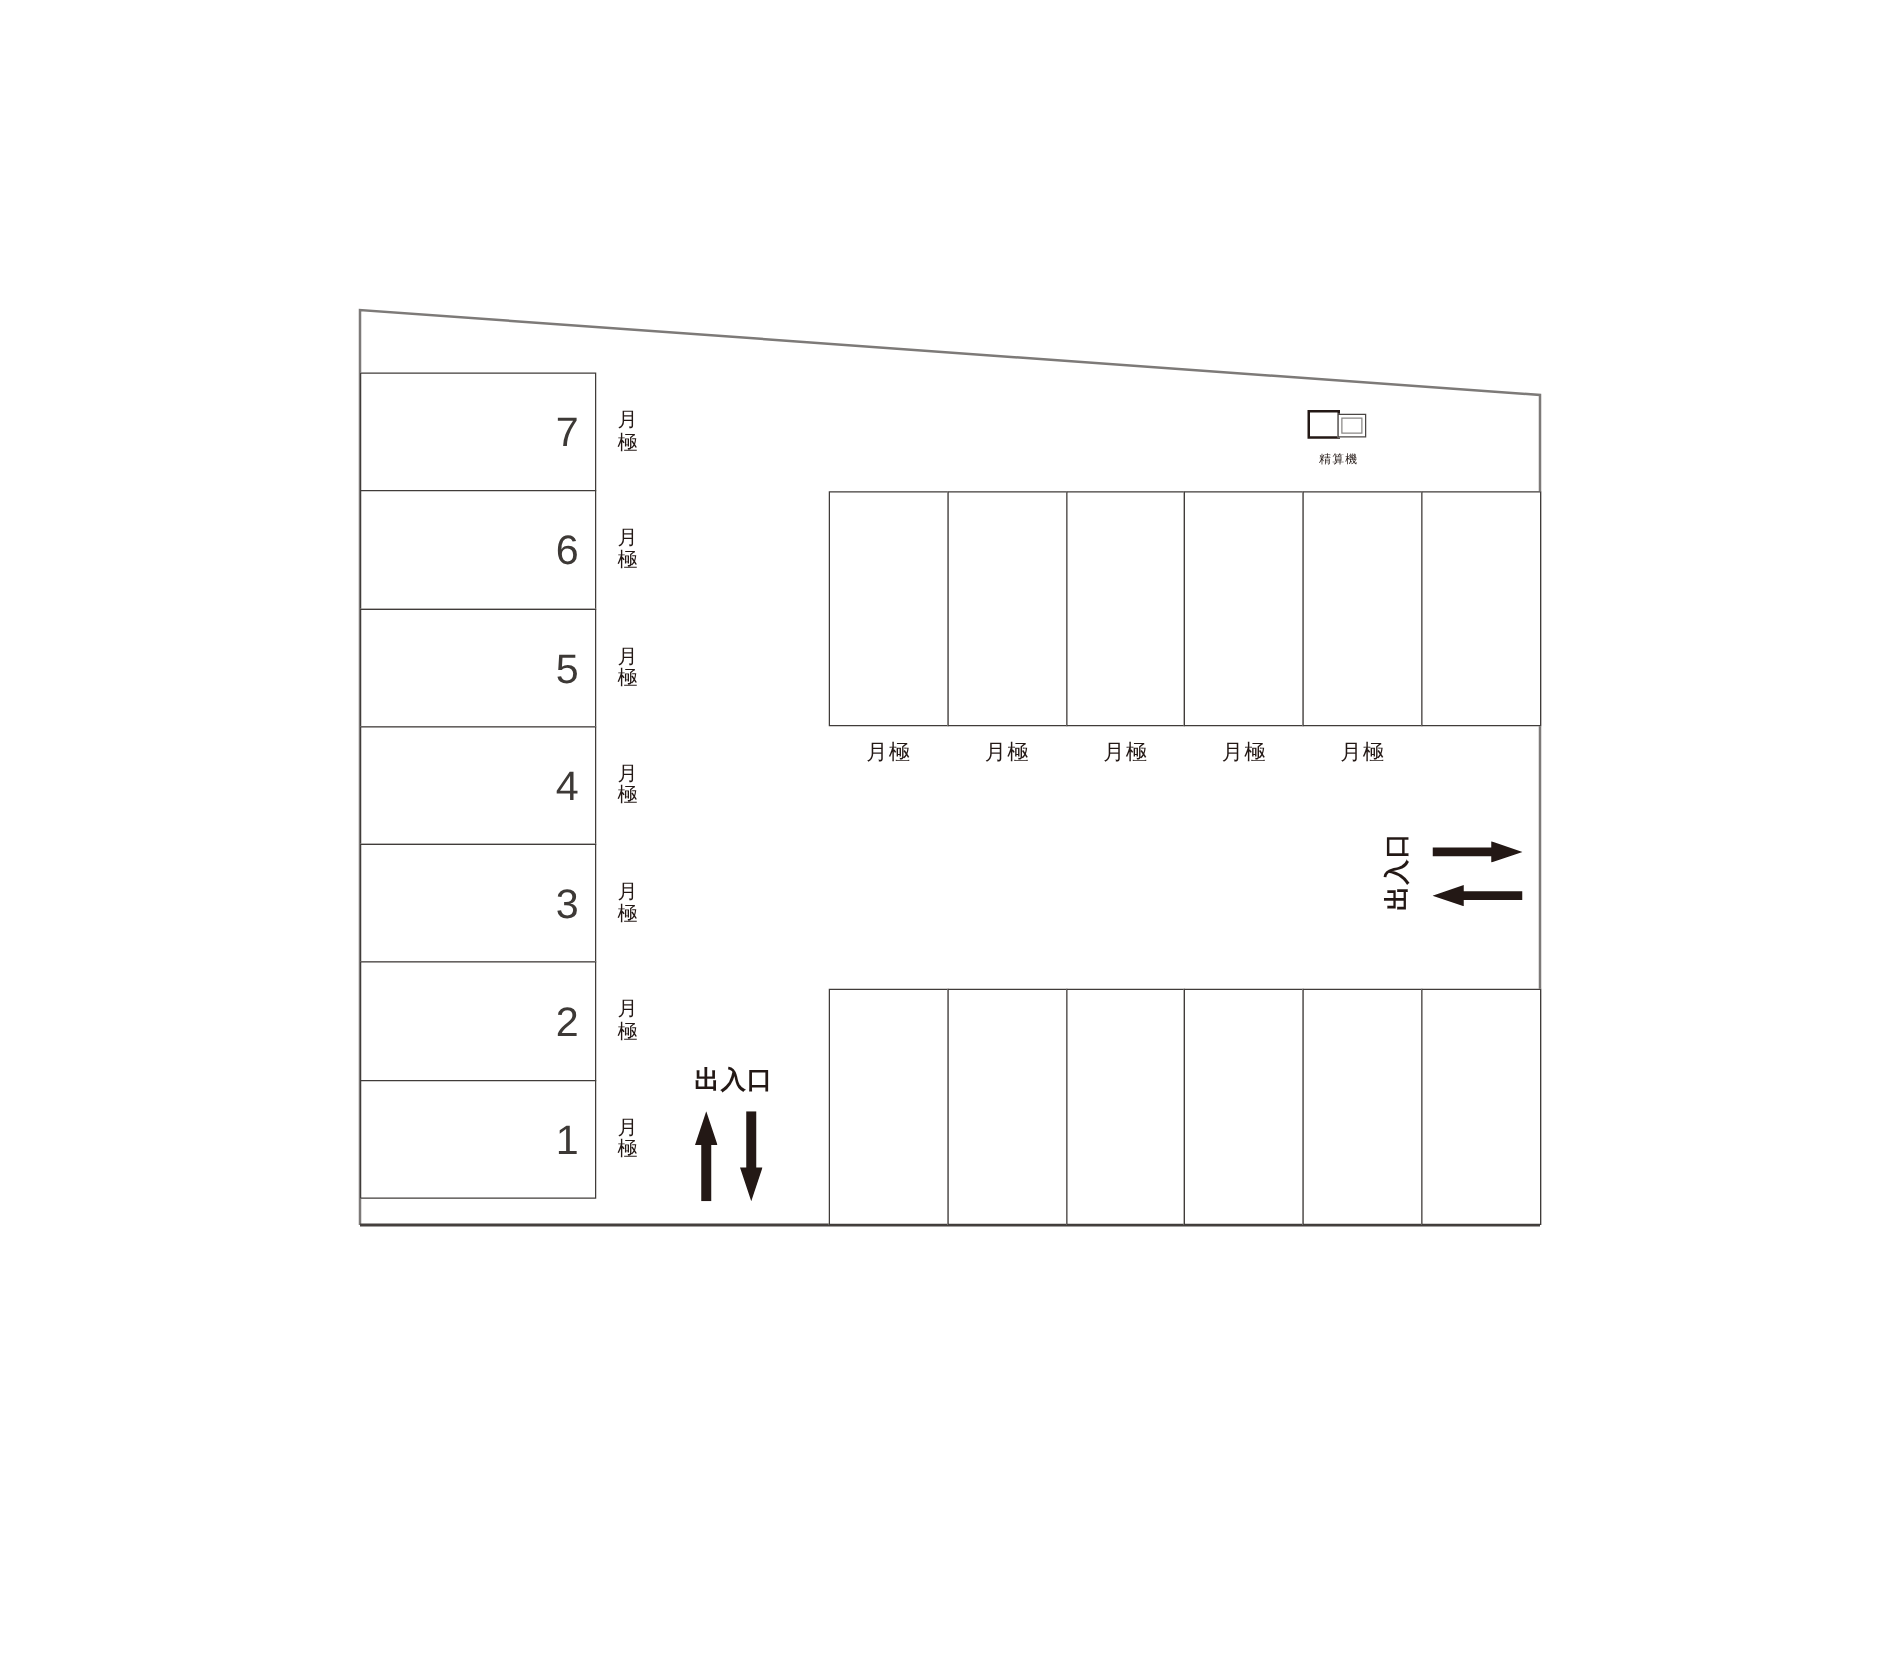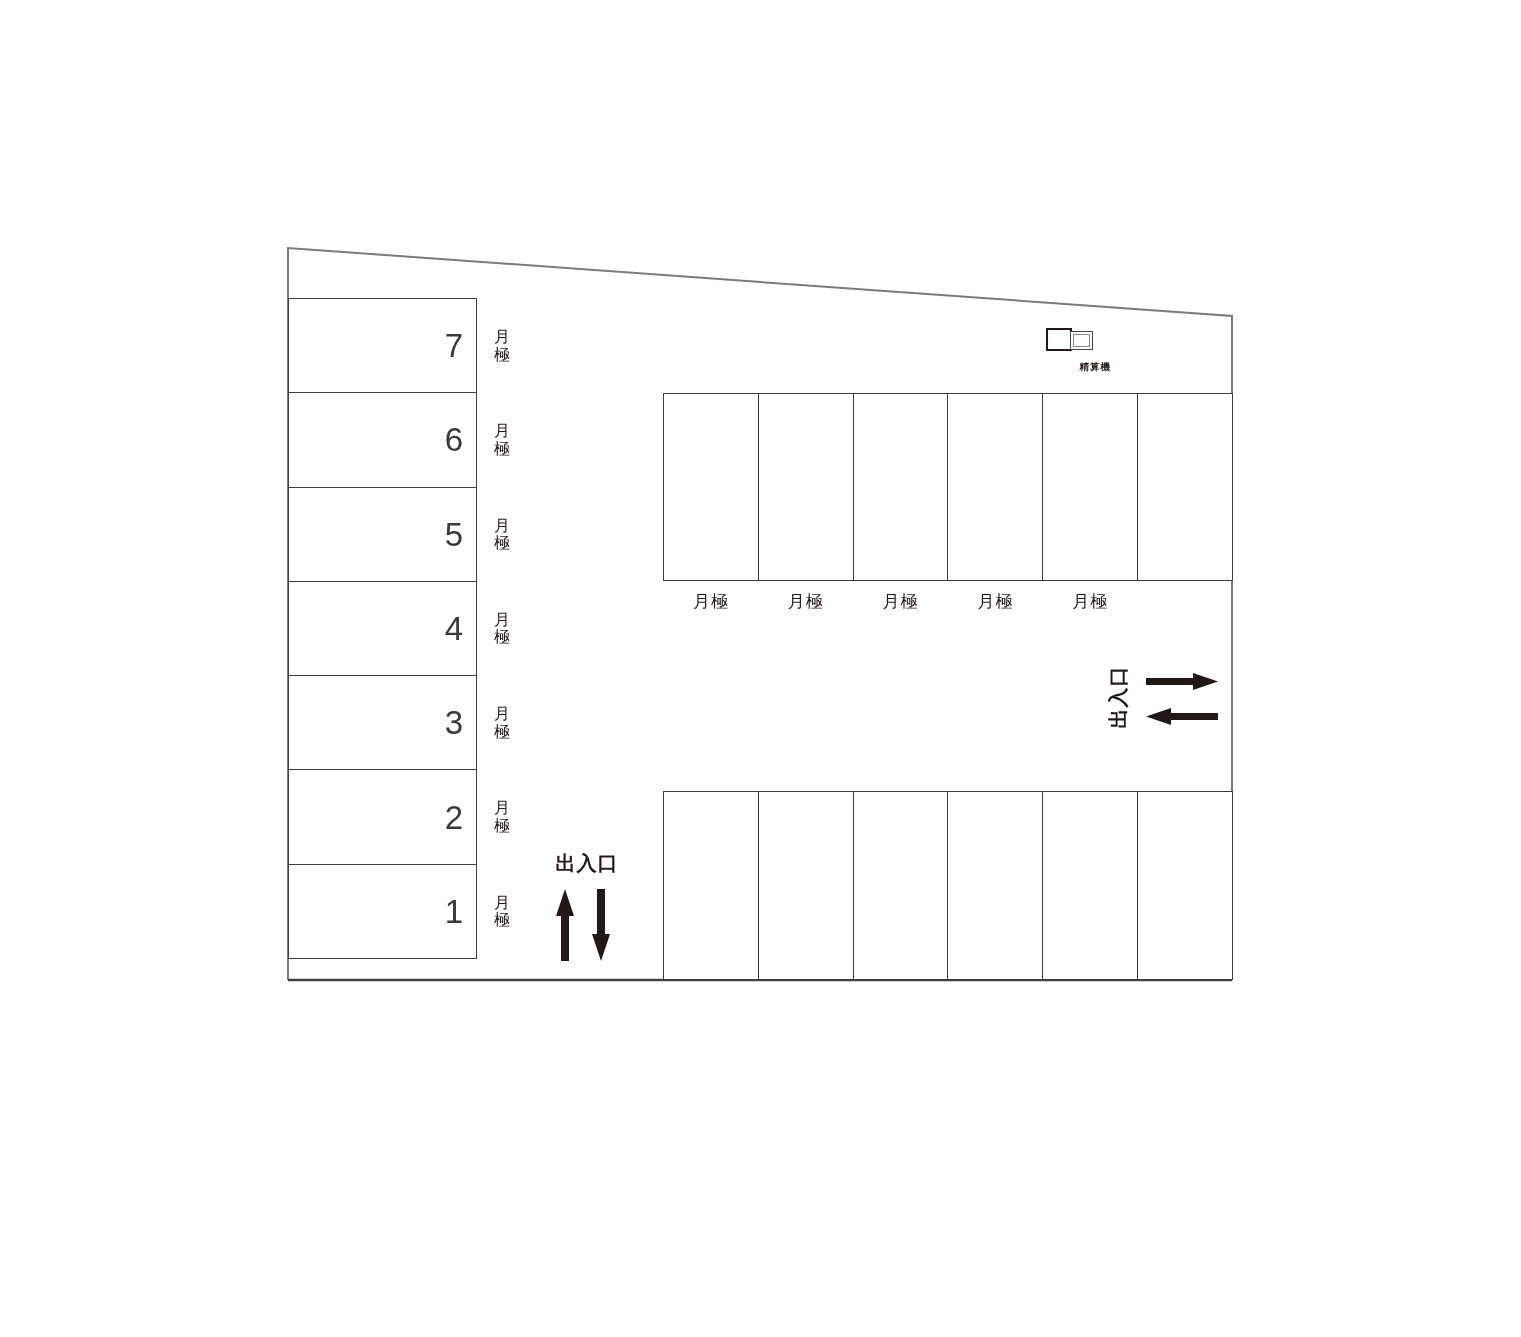--- a/index.html
+++ b/index.html
@@ -22,21 +22,21 @@
   .row-bottom{left:663px;top:791px;width:570px;height:189px;}
   .row-stall{position:relative;flex:1 1 0;}
   .row-stall + .row-stall{margin-left:-1px;}
   .row-stall-label{position:absolute;left:0;right:0;top:calc(100% + 10px);text-align:center;font-size:17px;letter-spacing:1px;color:#231815;white-space:nowrap;}
 
   
   .paymach{position:absolute;left:1045px;top:327px;width:52px;height:46px;}
   .paymach-left{position:absolute;left:1px;top:1px;width:26px;height:23px;border:2.5px solid #231815;box-sizing:border-box;background:#fff;}
   .paymach-right{position:absolute;left:25px;top:4px;width:23px;height:19px;border:1.5px solid #4a4644;box-sizing:border-box;background:#fff;}
   .paymach-right-inner{position:absolute;left:2px;top:2px;right:2px;bottom:2px;border:1px solid #8a8886;}
-  .paymach-label{position:absolute;left:-14px;top:34px;width:80px;text-align:right;font-size:9.5px;font-weight:700;letter-spacing:1px;color:#231815;}
+  .paymach-label{position:absolute;left:-14px;top:34px;width:80px;text-align:center;font-size:9.5px;font-weight:400;letter-spacing:1px;color:#231815;}
 
   
   .ent-bottom-label{position:absolute;left:546px;top:850px;width:82px;text-align:center;font-size:20px;font-weight:700;letter-spacing:1px;color:#231815;}
   .arrow{position:absolute;}
   .ent-right-label{position:absolute;left:1078px;top:686px;width:80px;height:22px;text-align:center;font-size:20px;font-weight:700;letter-spacing:1px;color:#231815;transform:rotate(-90deg);transform-origin:center center;line-height:22px;}
 </style>
 </head>
 <body>
 
 <div class="canvas">

